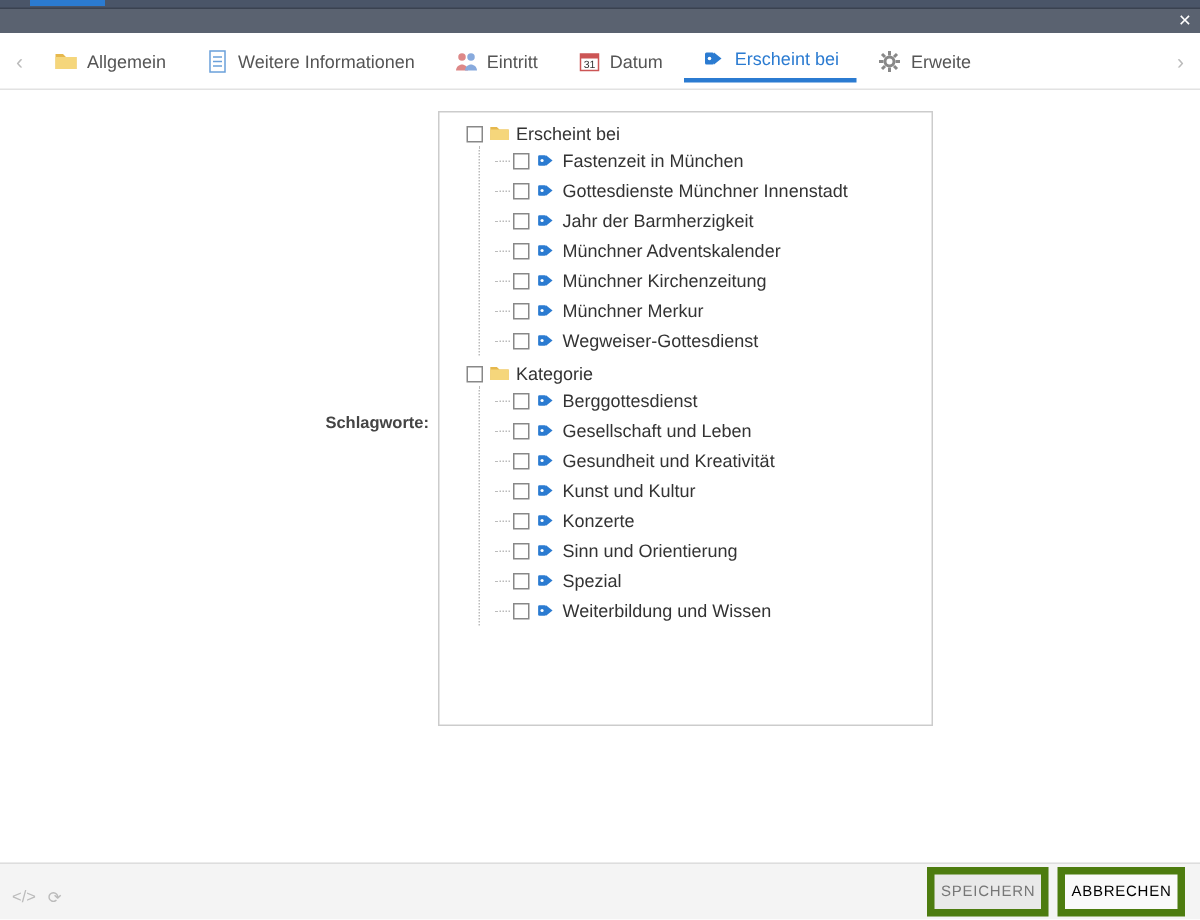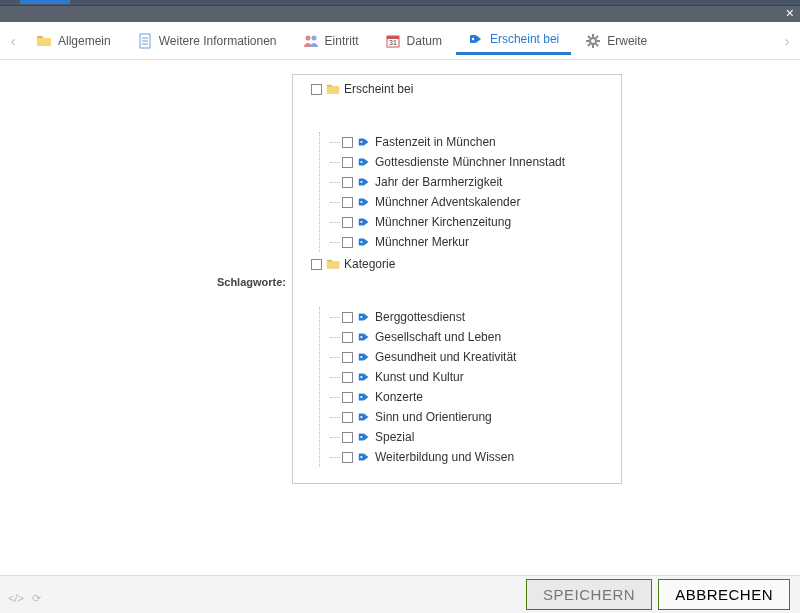--- a/index.html
+++ b/index.html
@@ -96,21 +96,20 @@
   }
   .tree, .tree ul {
     list-style: none;
     margin: 0;
     padding: 0;
   }
   .tree ul {
     margin-left: 8px;
     padding-left: 10px;
     border-left: 1px dotted #bbb;
-    margin-top: 35px;
   }
   .tree li {
     position: relative;
     padding: 2px 0 2px 12px;
     line-height: 16px;
   }
   .tree li::before {
     content: "";
     position: absolute;
     top: 10px;
@@ -138,24 +137,24 @@
     height: 38px;
     background: #f4f4f4;
     border-top: 1px solid #ddd;
     display: flex;
     justify-content: flex-end;
     align-items: center;
     padding-right: 10px;
     gap: 6px;
   }
   .btn {
-    border: 1px solid #4d7c0f;
+    border: 5px solid #4d7c0f;
     background: #fafafa;
-    padding: 6px 16px;
-    font-size: 15px;
+    padding: 6px 4px;
+    font-size: 10px;
     letter-spacing: 0.5px;
     cursor: pointer;
   }
   .btn.primary {
     background: #e9e9e9;
     color: #777;
   }
   .footer-left {
     position: absolute;
     left: 8px;
@@ -341,20 +340,33 @@
                   <span class="ico" style="width: 14px; height: 14px;">
                     <svg viewBox="0 0 16 16" style="width: 14px; height: 14px;">
                       <rect x="2" y="4" width="6" height="8" rx="1" fill="#2b7bd1"></rect>
                       <path d="M8 4l5 4-5 4z" fill="#2b7bd1"></path>
                       <circle cx="5" cy="8" r="1.2" fill="#fff"></circle>
                     </svg>
                   </span>
                   <span class="txt">Münchner Merkur</span>
                 </div>
               </li>
+              <li>
+                <div class="node">
+                  <span class="chk"></span>
+                  <span class="ico" style="width: 14px; height: 14px;">
+                    <svg viewBox="0 0 16 16" style="width: 14px; height: 14px;">
+                      <rect x="2" y="4" width="6" height="8" rx="1" fill="#2b7bd1"></rect>
+                      <path d="M8 4l5 4-5 4z" fill="#2b7bd1"></path>
+                      <circle cx="5" cy="8" r="1.2" fill="#fff"></circle>
+                    </svg>
+                  </span>
+                  <span class="txt">Wegweiser-Gottesdienst</span>
+                </div>
+              </li>
             </ul>
           </li>
           <li>
             <div class="node">
               <span class="chk"></span>
               <span class="ico" style="width: 14px; height: 14px;">
                 <svg viewBox="0 0 16 16" style="width: 14px; height: 14px;">
                   <path fill="#e6b84d" d="M1 3h5l2 2h7v8H1z"></path>
                   <path fill="#f5d67b" d="M1 5h14v8H1z"></path>
                 </svg>

